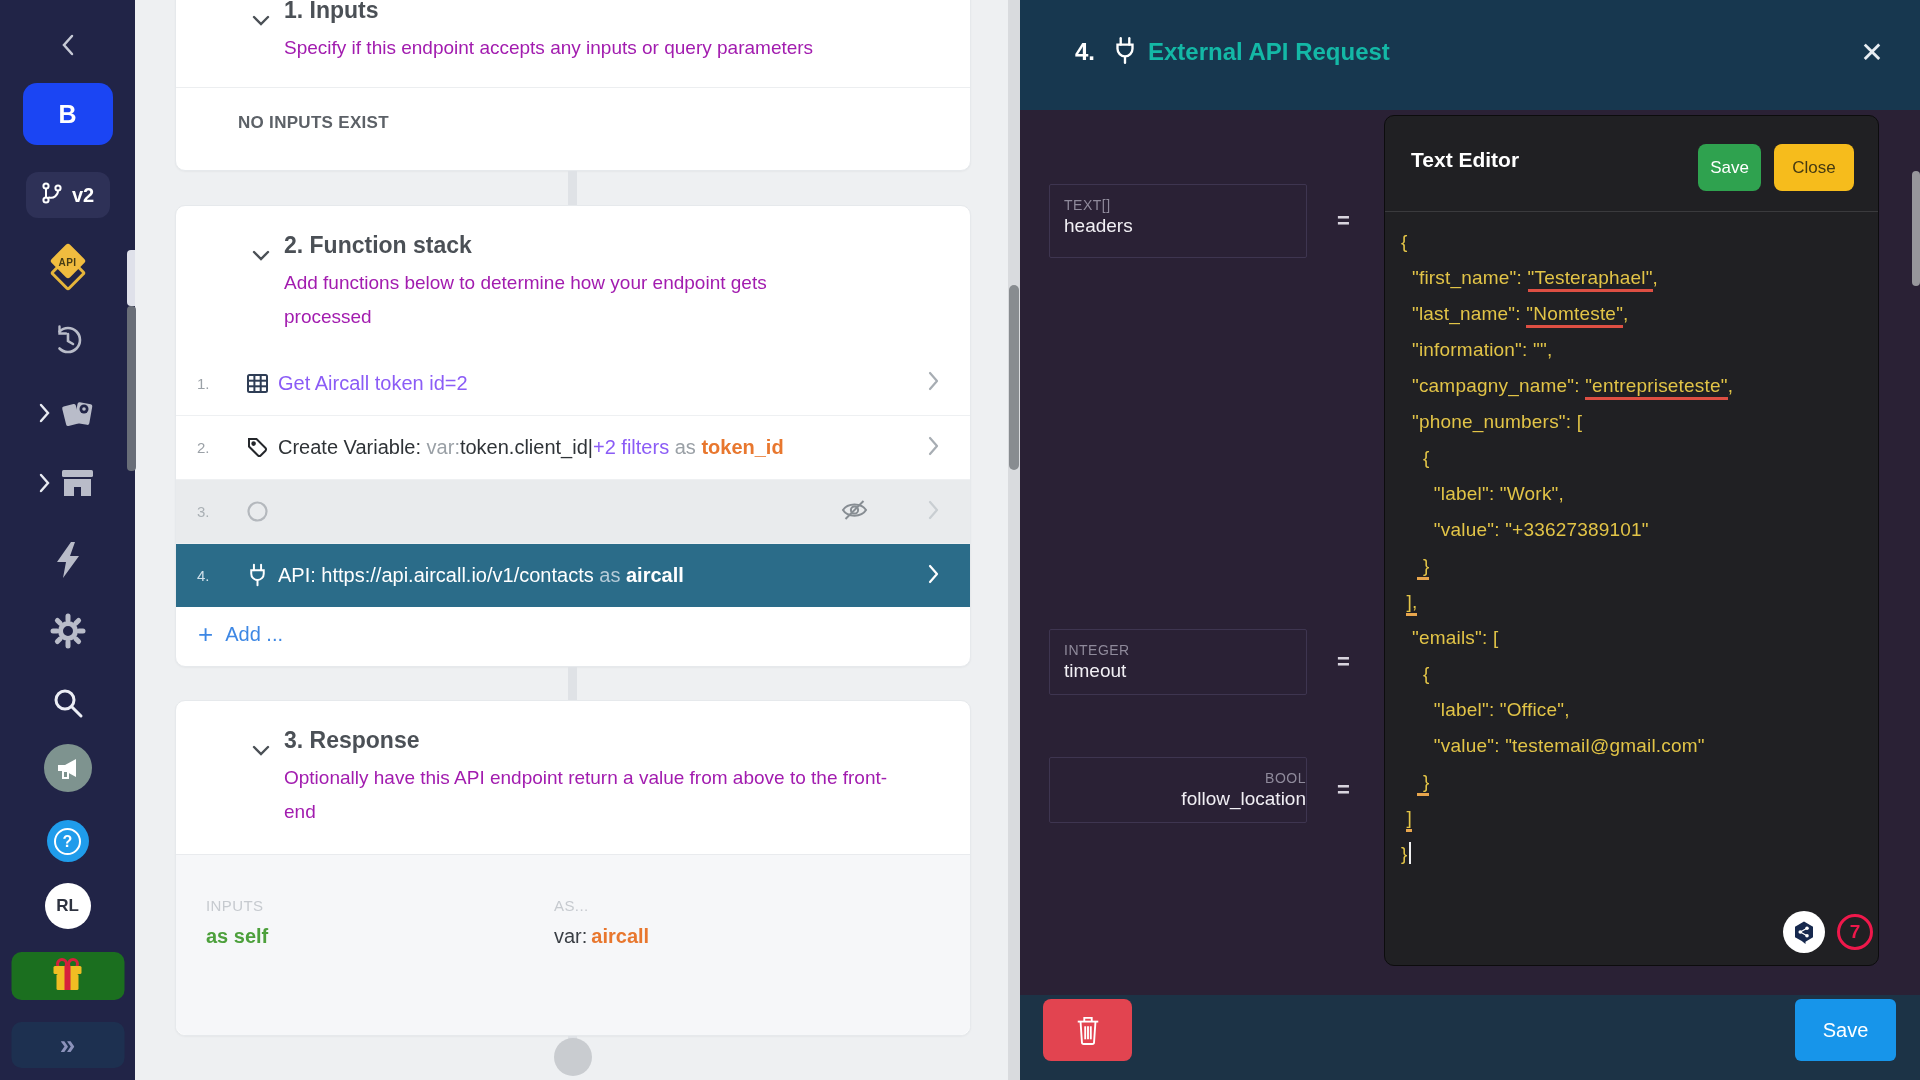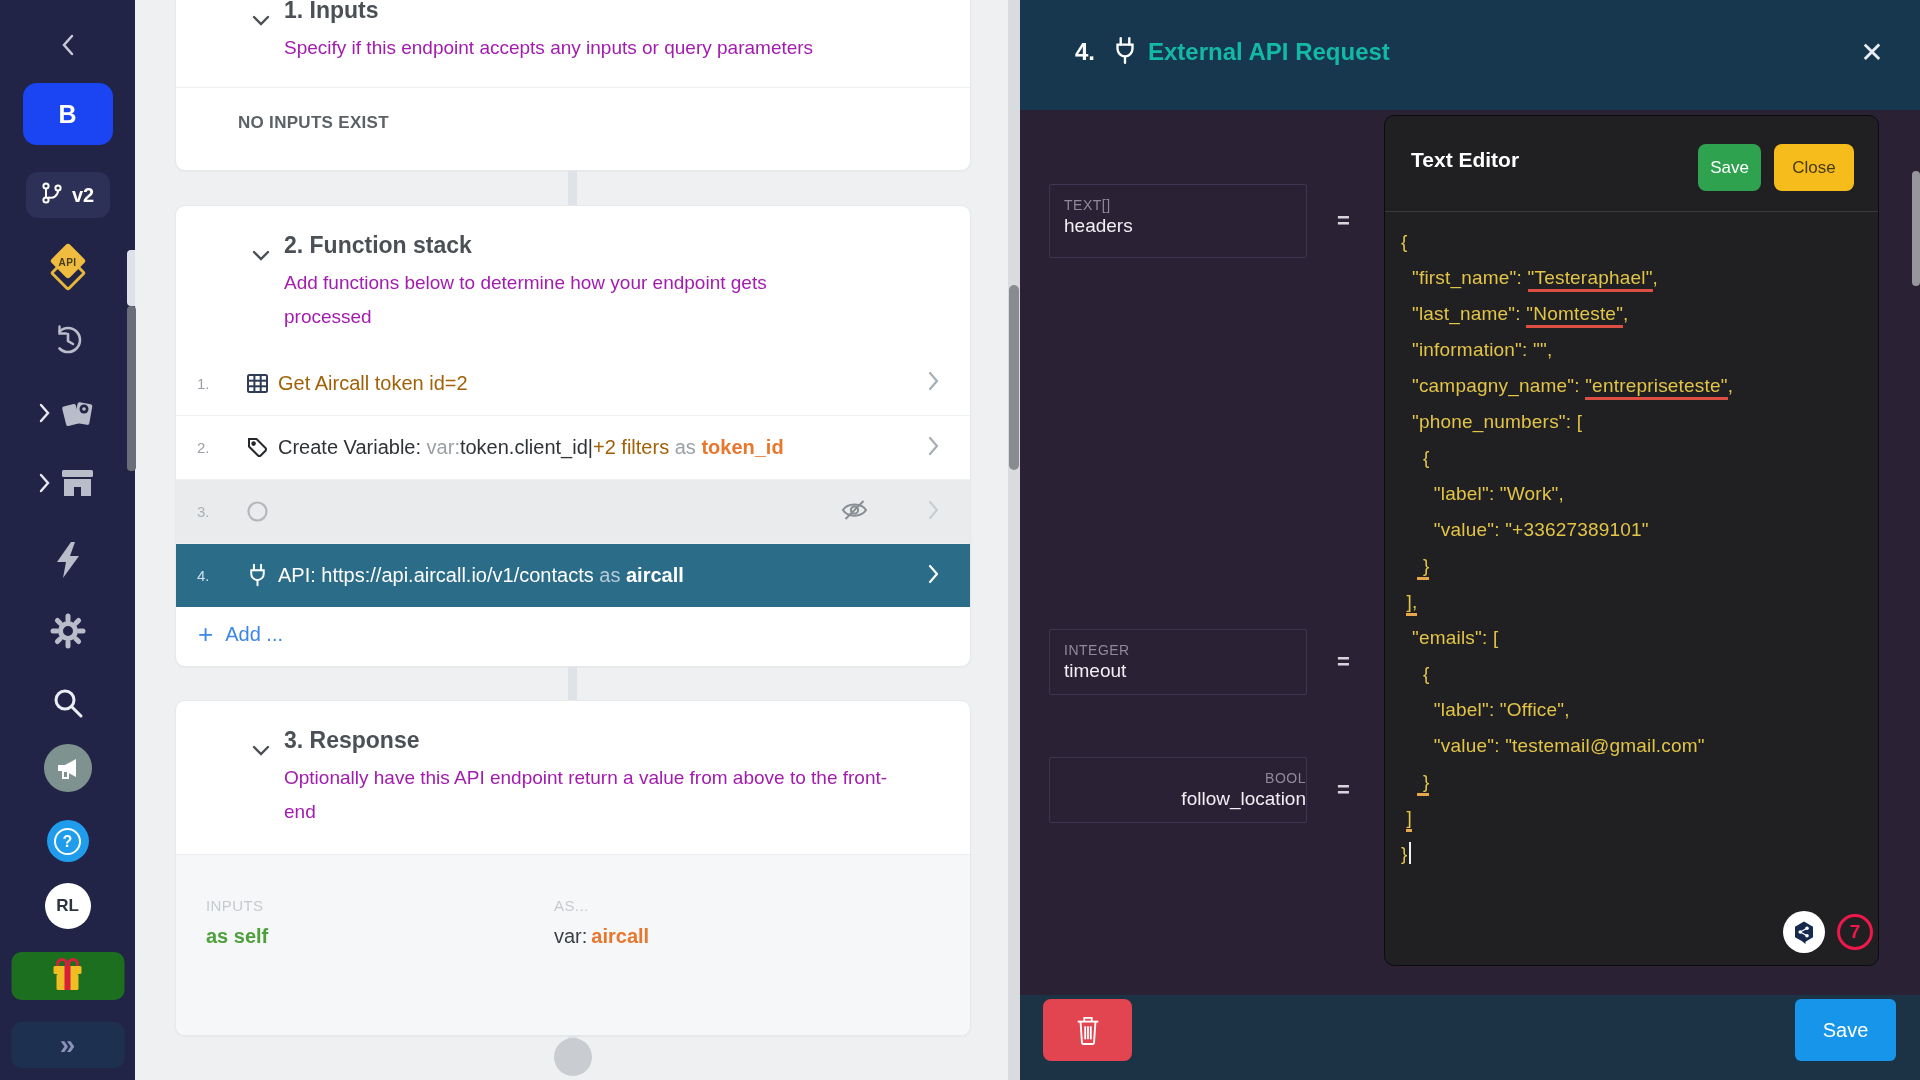--- a/index.html
+++ b/index.html
@@ -50,21 +50,21 @@
   .fn-row.selected { background:#2b6c89; }
   .fn-num { position:absolute; left:21px; font-size:15px; color:#9ba1a7; }
   .fn-row.disabled .fn-num { color:#aab0b5; }
   .fn-row.selected .fn-num { color:#cfe0ea; }
   .fn-icon { position:absolute; left:68px; top:50%; transform:translateY(-50%); width:26px; height:26px; display:flex; align-items:center; justify-content:center; }
   .fn-text { position:absolute; left:102px; right:150px; font-size:20px; white-space:nowrap; overflow:hidden; }
   .fn-chev { position:absolute; right:30px; top:50%; transform:translateY(-50%); }
   .fn-eye { position:absolute; right:102px; top:50%; transform:translateY(-50%); }
   .seg-dark { color:#2f3337; }
   .seg-gray { color:#9aa0a6; }
-  .seg-blue { color:#a16207;margin-top:48px; }
+  .seg-blue { color:#8b5cf6;margin-top:48px; }
   .seg-orange { color:#e8772e; font-weight:bold; }
   .seg-muted { color:#b1b6bb; }
   .seg-white { color:#ffffff; }
   .seg-lightTeal { color:#b5cbd8; }
   .seg-whiteBold { color:#ffffff; font-weight:bold; }
   .add-row { position:absolute; left:0; top:403px; height:50px; width:100%; display:flex; align-items:center; }
   .add-plus { margin-left:22px; color:#3d87e4; font-size:26px; font-weight:300; }
   .add-label { margin-left:12px; color:#3d87e4; font-size:20px; }
 
   .resp-footer { position:absolute; left:0; bottom:0; width:100%; height:181px; background:#f6f7f9; border-top:1px solid #e9ebee; border-radius:0 0 10px 10px; }

